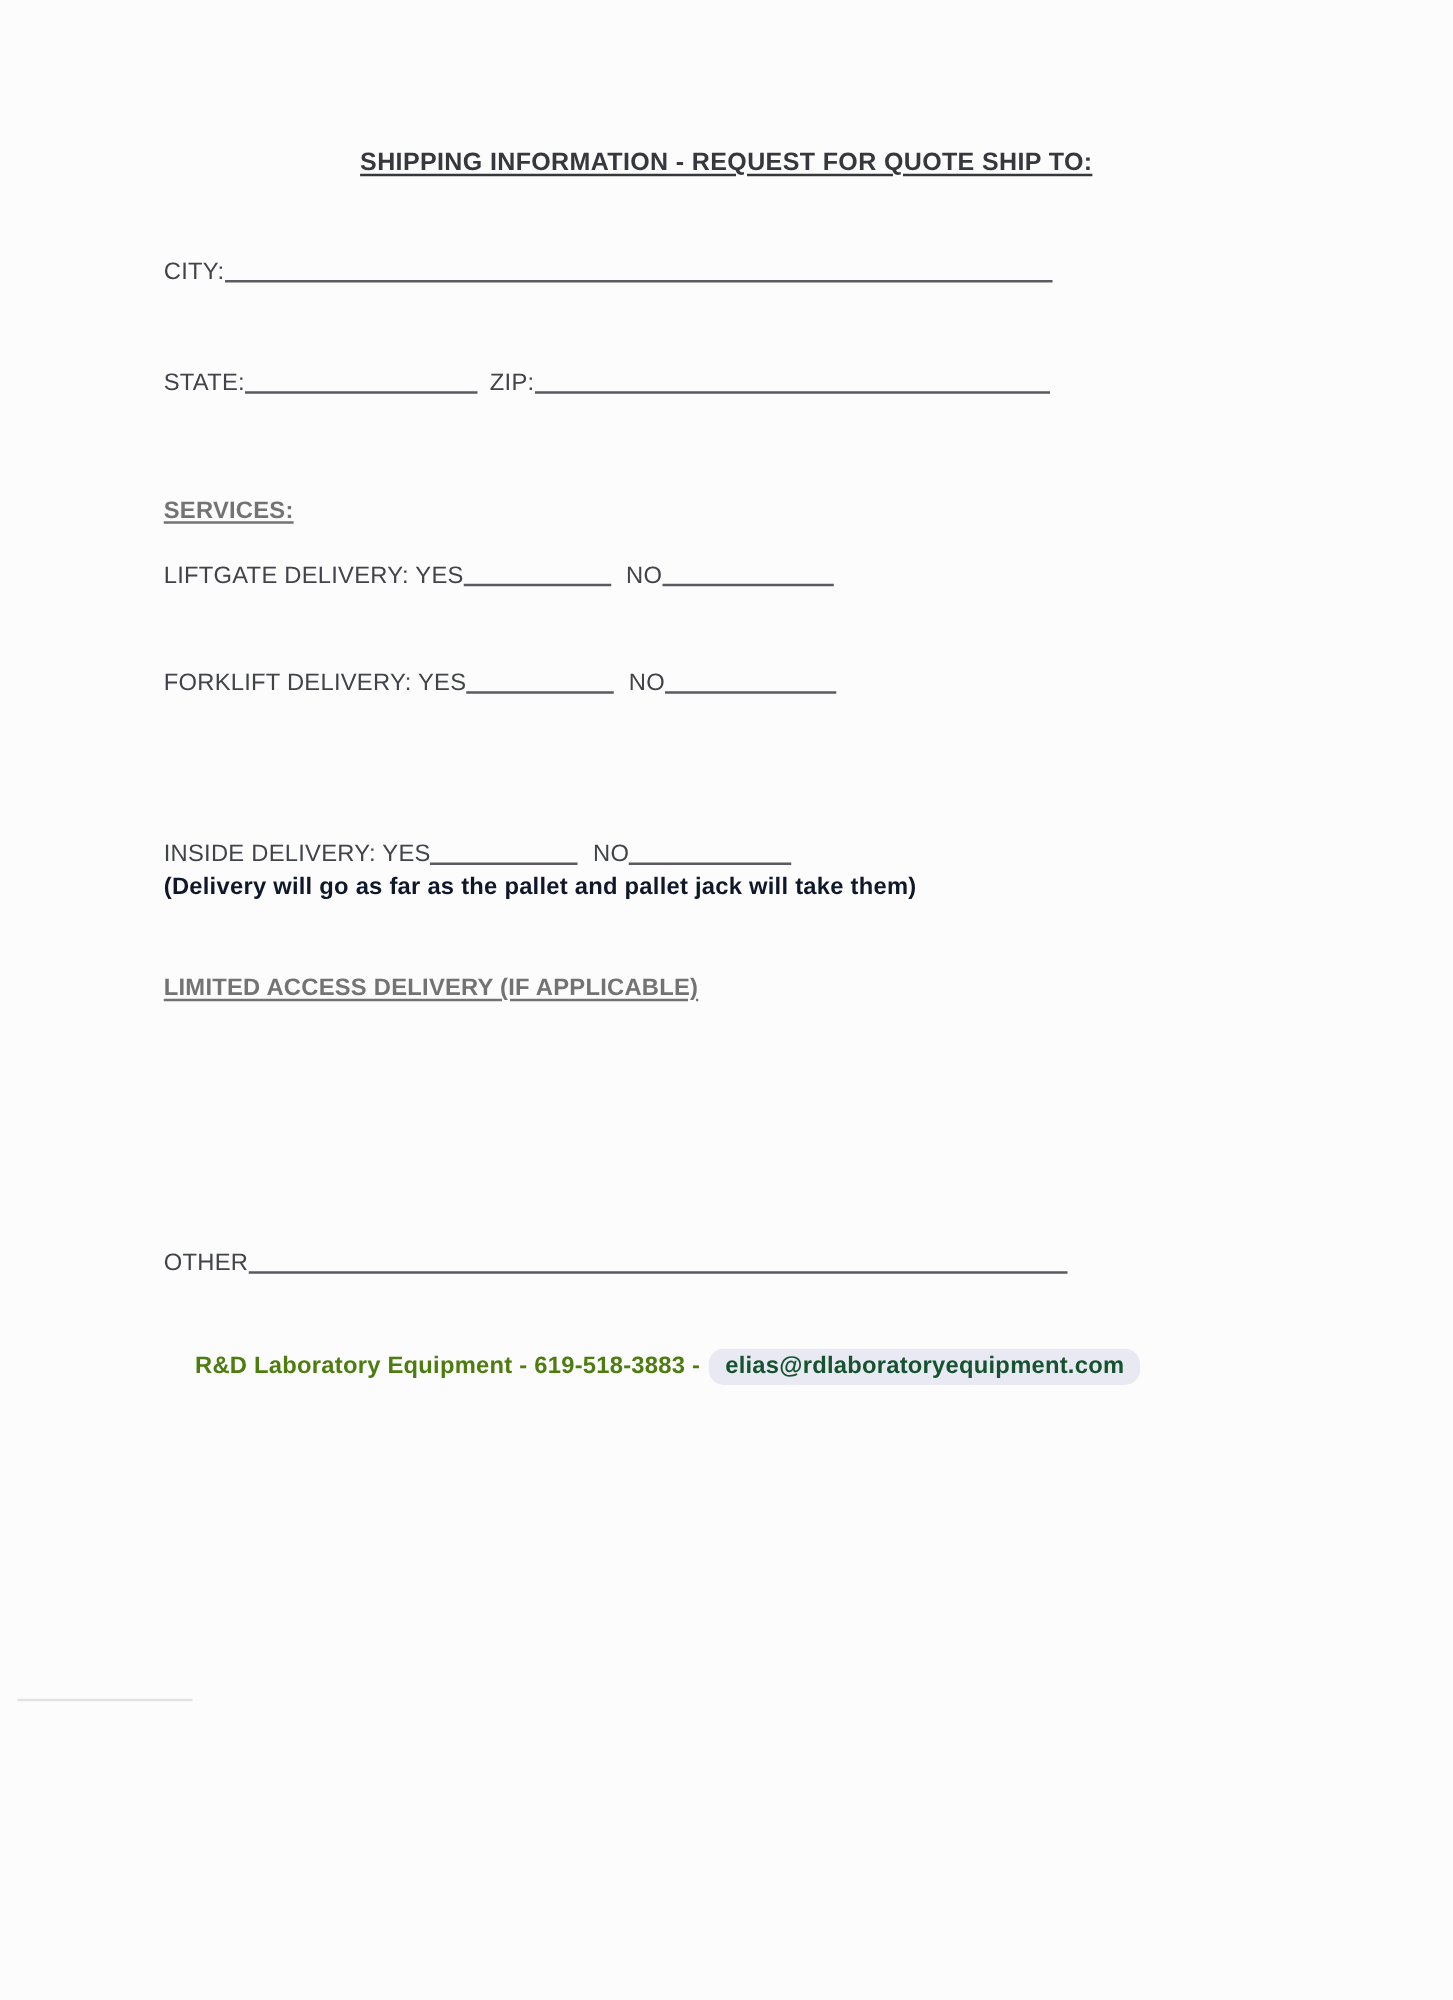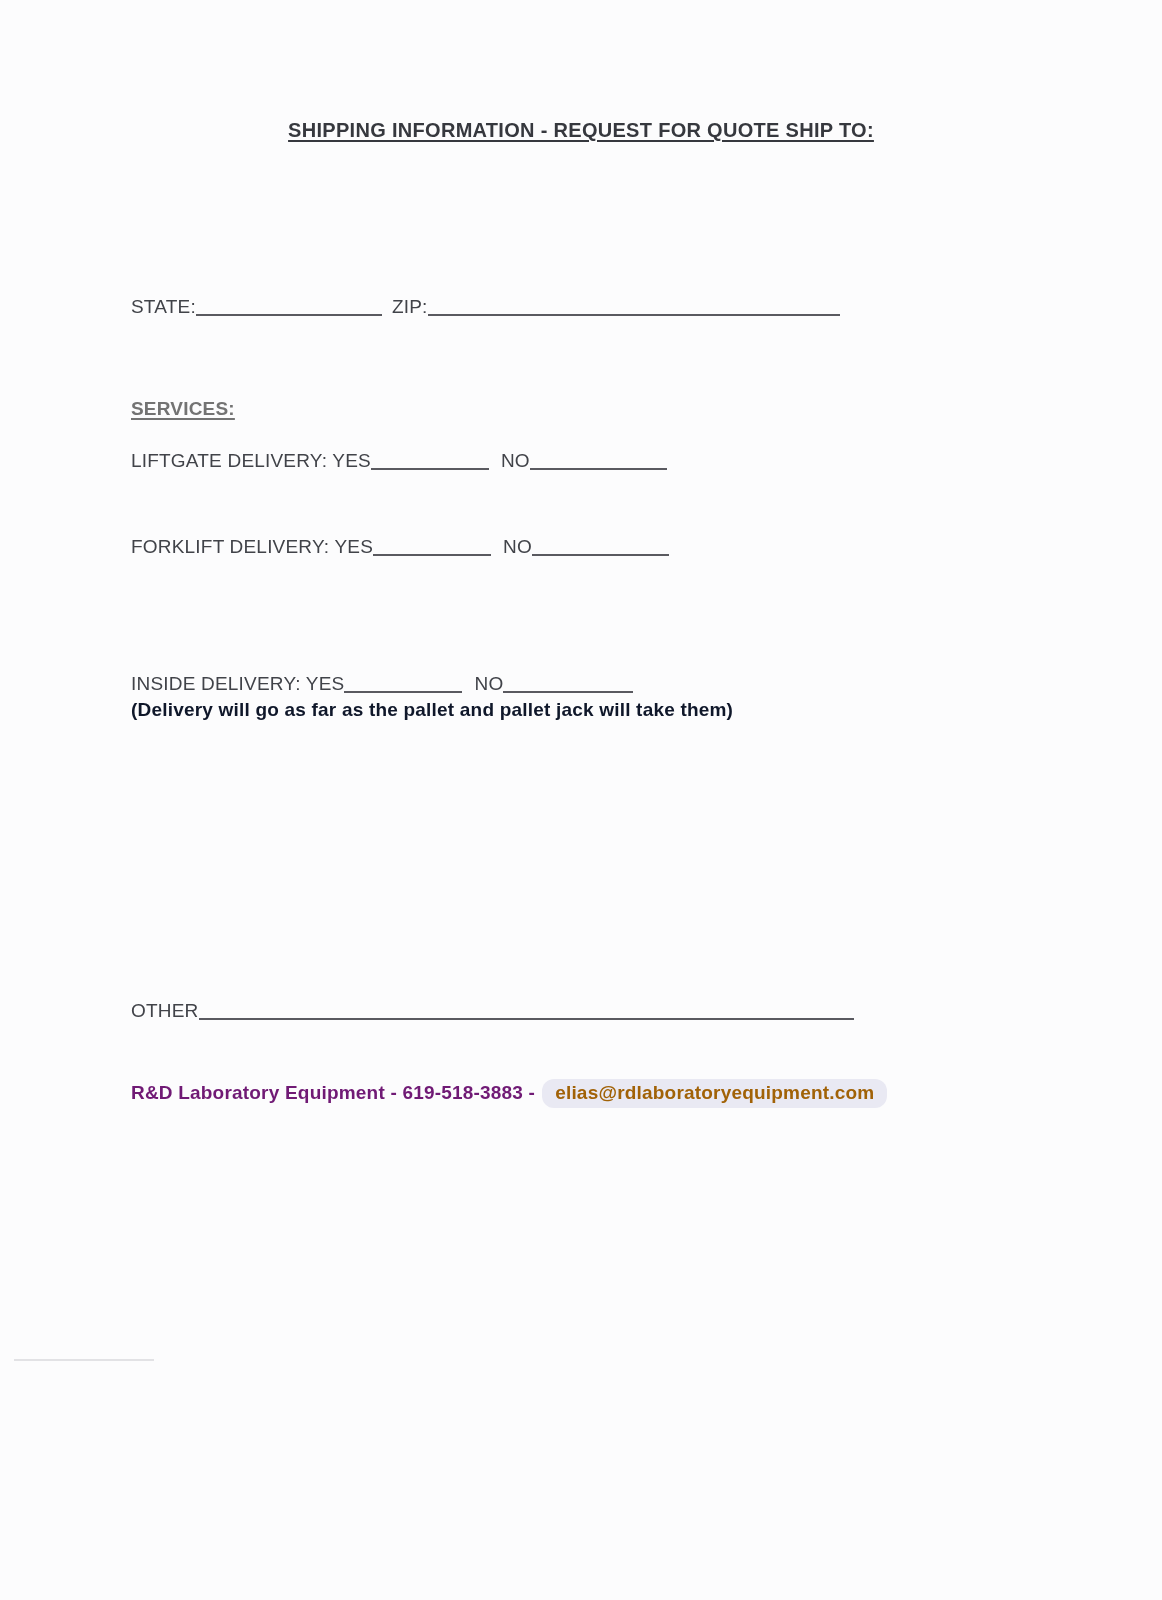--- a/index.html
+++ b/index.html
@@ -53,47 +53,51 @@
     top: 3px;
   }
   .gap-label { margin-left: 10px; }
   .yes-gap   { margin-left: 12px; }
   .note {
     font-weight: bold;
     color: #0f172a;
   }
   .footer-text {
     font-weight: bold;
-    color: #701a75;
+    color: #4d7c0f;
+    margin-left: 25px;
   }
   .email-chip {
     display: inline-block;
     background: #e9e9f3;
     border-radius: 12px;
     padding: 3px 13px 4px 13px;
     margin-left: 7px;
     font-weight: bold;
-    color: #a16207;
+    color: #14532d;
   }
   .scan-mark {
     position: absolute;
     left: 14px;
     bottom: 3px;
     width: 140px;
     height: 2px;
     background: #e2e2e5;
   }
 </style>
 </head>
 <body>
 
 <div class="page">
 
   <div class="title">SHIPPING INFORMATION - REQUEST FOR QUOTE SHIP TO:</div>
 
+  <div class="row" style="top:207px">
+    <span>CITY:</span><span class="blank" style="width:662px"></span>
+  </div>
 
   <div class="row" style="top:296px">
     <span>STATE:</span><span class="blank" style="width:186px"></span><span class="gap-label">ZIP:</span><span class="blank" style="width:412px"></span>
   </div>
 
   <div class="row heading" style="top:398px">SERVICES:</div>
 
   <div class="row" style="top:450px">
     <span>LIFTGATE DELIVERY:</span>
     <span>YES</span><span class="blank" style="width:118px"></span><span class="yes-gap">NO</span><span class="blank" style="width:137px"></span>
@@ -105,20 +109,21 @@
   </div>
 
 
   <div class="row" style="top:673px">
     <span>INSIDE DELIVERY:</span>
     <span>YES</span><span class="blank" style="width:118px"></span><span class="yes-gap">NO</span><span class="blank" style="width:130px"></span>
   </div>
 
   <div class="row note" style="top:699px">(Delivery will go as far as the pallet and pallet jack will take them)</div>
 
+  <div class="row heading" style="top:780px">LIMITED ACCESS DELIVERY (IF APPLICABLE)</div>
 
 
 
   <div class="row" style="top:1000px">
     <span>OTHER</span><span class="blank" style="width:655px"></span>
   </div>
 
   <div class="row" style="top:1079px">
     <span class="footer-text">R&amp;D Laboratory Equipment - 619-518-3883 -</span><span class="email-chip">elias@rdlaboratoryequipment.com</span>
   </div>

